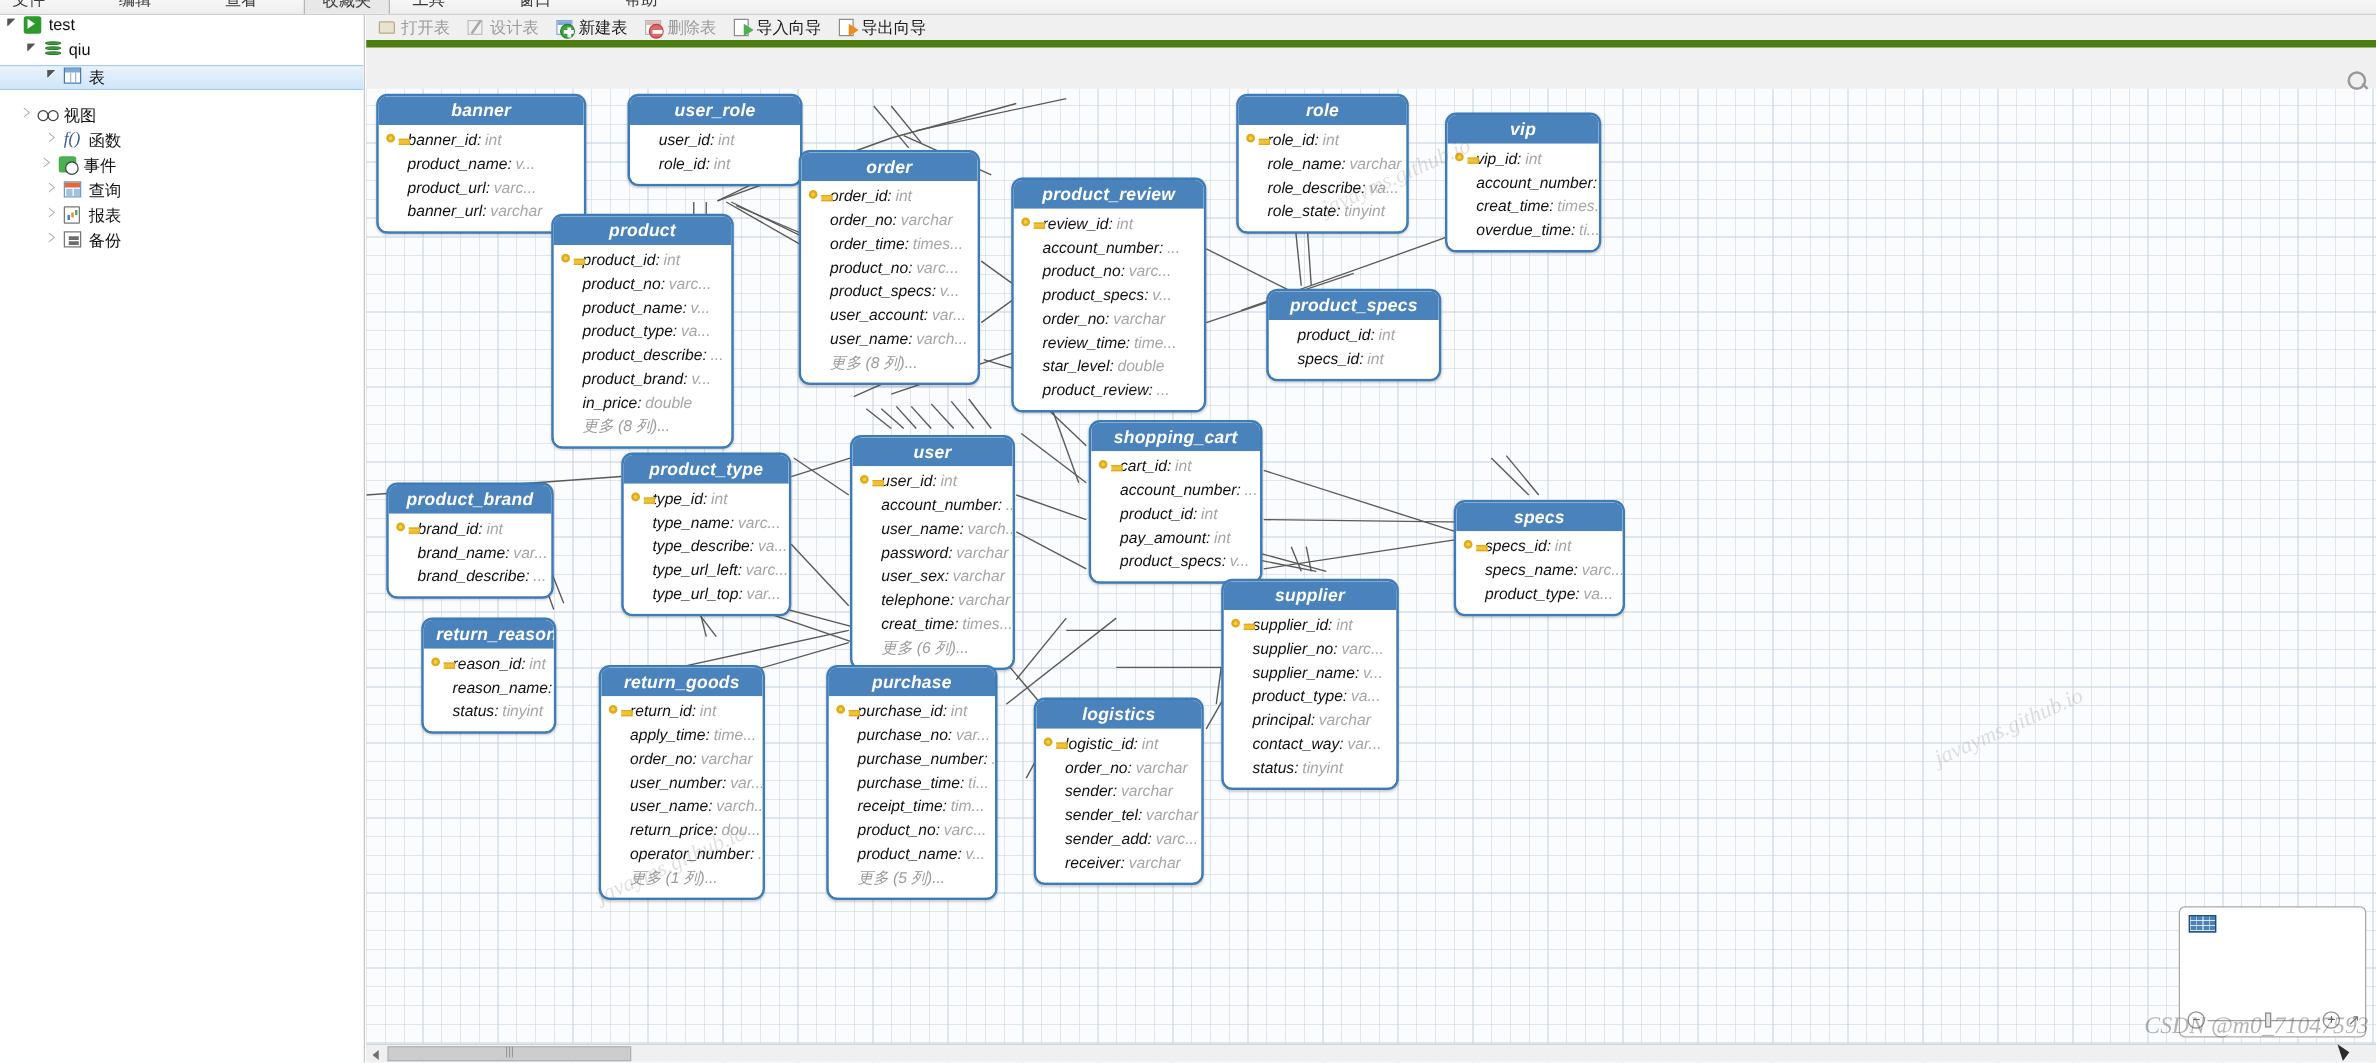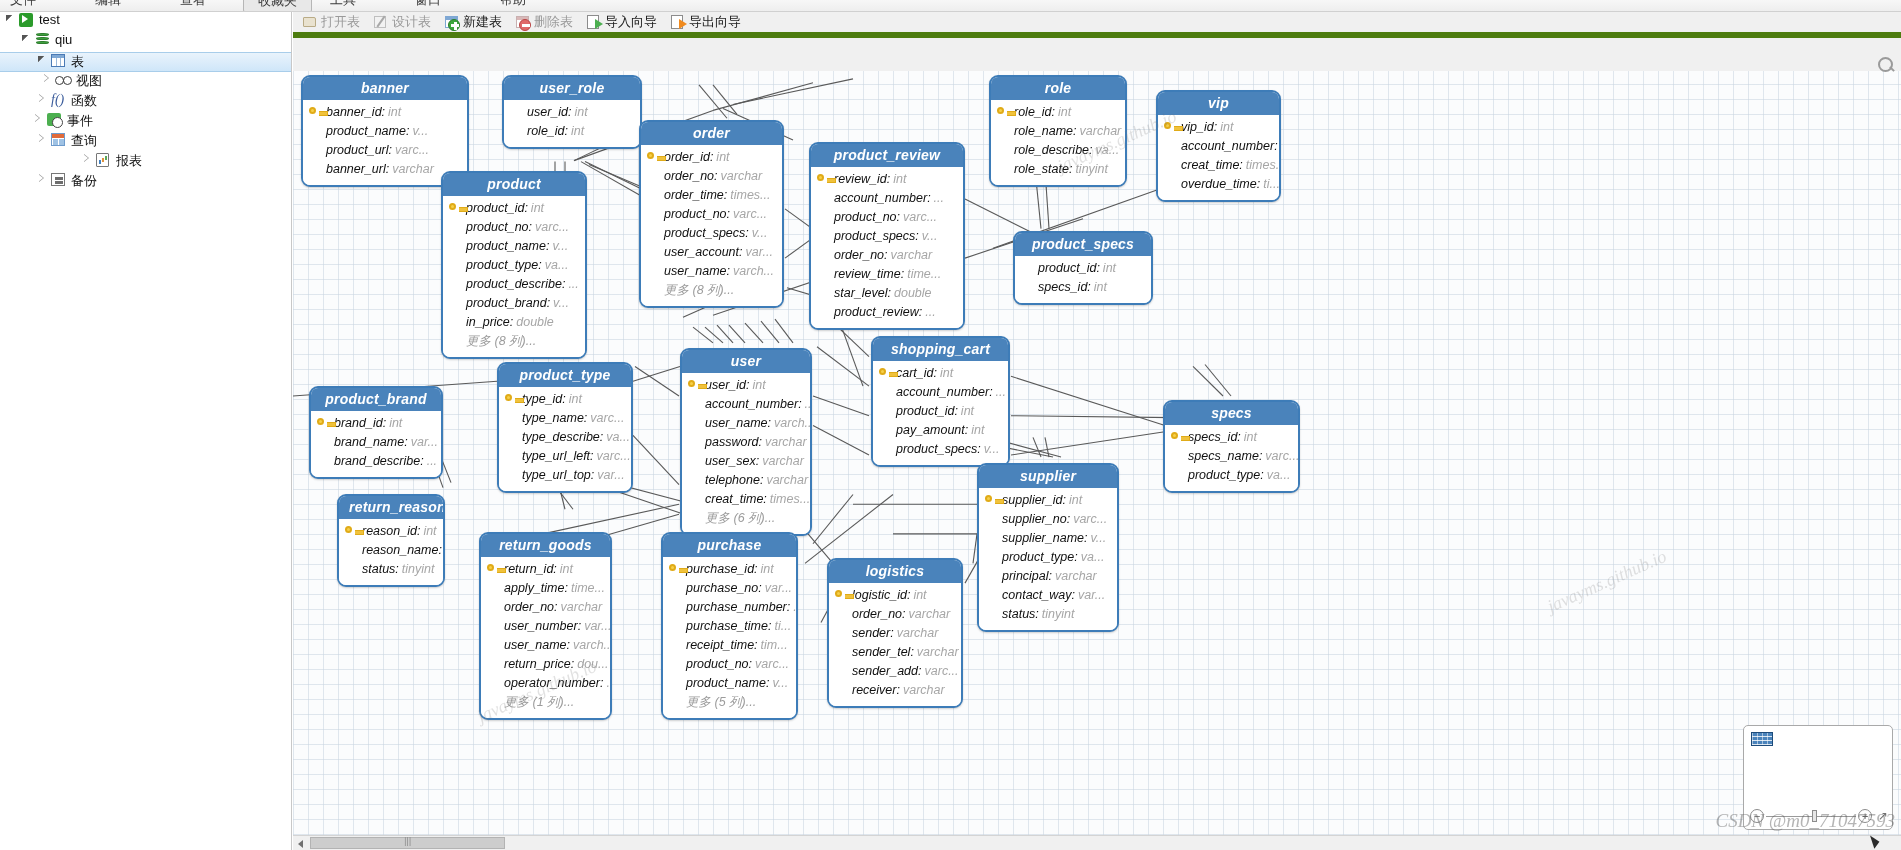--- a/index.html
+++ b/index.html
@@ -319,21 +319,21 @@
           </span>
           <span class="tlabel">qiu</span>
         </div>
         <div class="tree-row selected" style="padding-left: 36px;">
           <span class="arrow open"></span>
           <span class="ticon">
             <span class="ic-table"></span>
           </span>
           <span class="tlabel">表</span>
         </div>
-        <div class="tree-row" style="padding-left: 41px;">
+        <div class="tree-row" style="padding-left: 16px; margin-top: 12px;">
           <span class="arrow closed"></span>
           <span class="ticon">
             <span class="ic-view"></span>
           </span>
           <span class="tlabel">视图</span>
         </div>
         <div class="tree-row" style="padding-left: 36px;">
           <span class="arrow closed"></span>
           <span class="ticon">
             <span class="ic-func">f()</span>
@@ -347,21 +347,21 @@
           </span>
           <span class="tlabel">事件</span>
         </div>
         <div class="tree-row" style="padding-left: 36px;">
           <span class="arrow closed"></span>
           <span class="ticon">
             <span class="ic-query"></span>
           </span>
           <span class="tlabel">查询</span>
         </div>
-        <div class="tree-row" style="padding-left: 36px; margin-left: 45px;">
+        <div class="tree-row" style="padding-left: 36px;">
           <span class="arrow closed"></span>
           <span class="ticon">
             <span class="ic-report"></span>
           </span>
           <span class="tlabel">报表</span>
         </div>
         <div class="tree-row" style="padding-left: 36px;">
           <span class="arrow closed"></span>
           <span class="ticon">
             <span class="ic-backup"></span>

